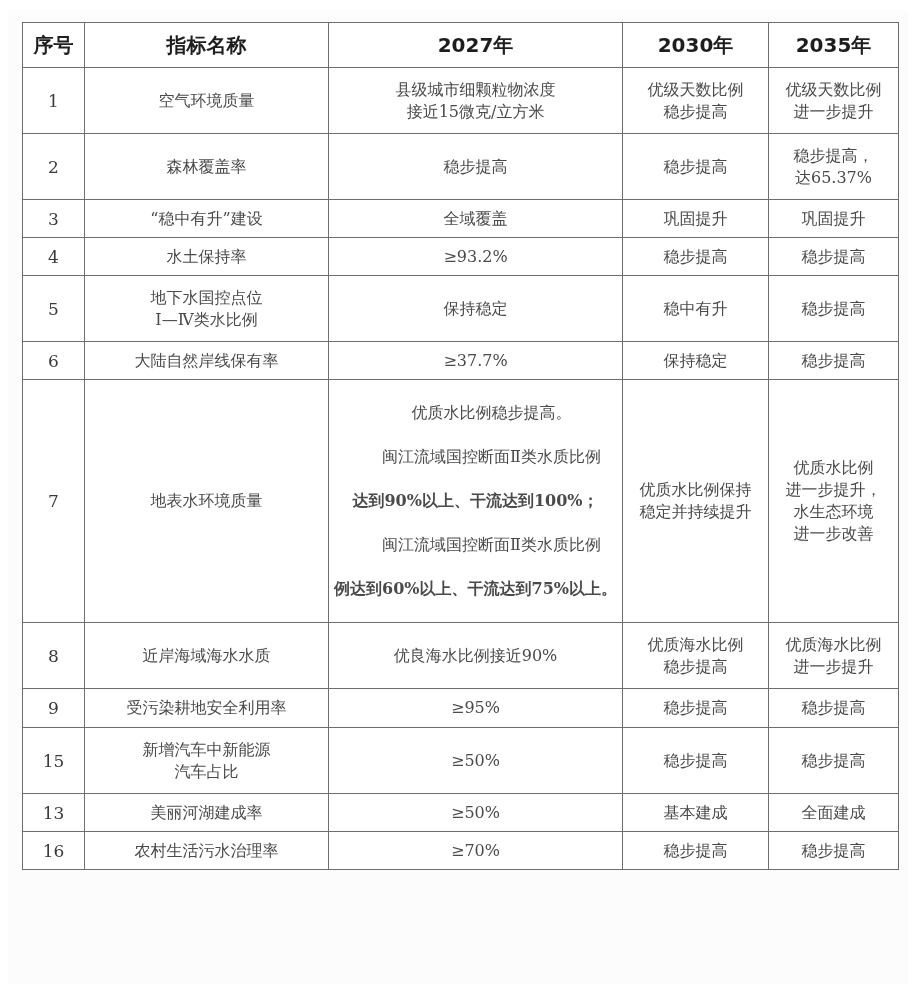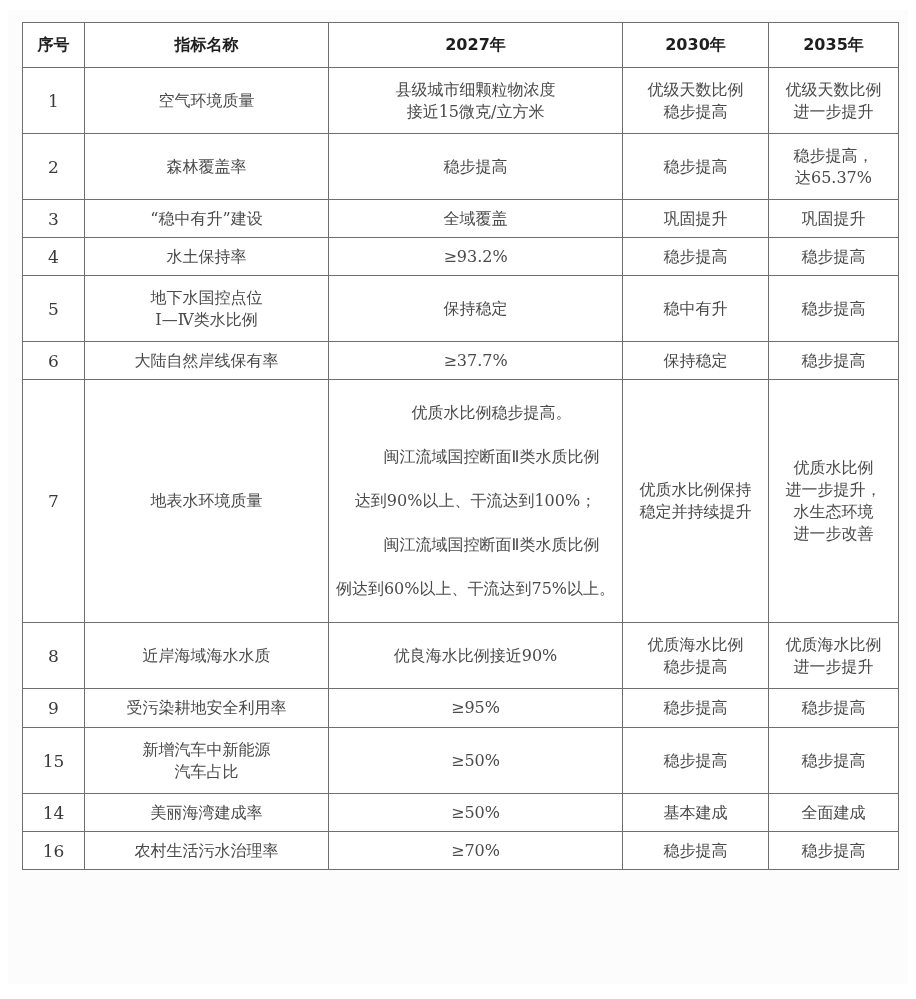--- a/index.html
+++ b/index.html
@@ -36,45 +36,45 @@
       border: 1.5px solid #6e6e6e;
       text-align: center;
       vertical-align: middle;
       padding: 0 4px;
       line-height: 22px;
       font-size: 16px;
     }
     table.indicators th {
       font-family: "DejaVu Sans", "Liberation Sans", sans-serif;
       font-weight: bold;
-      font-size: 16px;
+      font-size: 20px;
       color: #1e1e1e;
       height: 44px;
     }
     table.indicators td.num {
       font-size: 17px;
       color: #3a3a3a;
     }
     .multi {
       white-space: pre-line;
     }
     .left-block {
       text-align: left;
       white-space: pre-line;
       font-size: 15.5px;
       line-height: 22px;
       padding: 0 3px;
     }
     .indent {
       display: block;
       text-indent: 2em;
-      font-family: Liberation Serif, serif;
     }
     .plain {
       display: block;
+      font-weight: bold;
     }
   </style>
 </head>
 <body>
 
 <div class="page-shadow"></div>
 
 <table class="indicators">
   <colgroup>
     <col style="width:62px">
@@ -175,22 +175,22 @@
     </tr>
     <tr style="height:66px">
       <td class="num">15</td>
       <td class="multi">新增汽车中新能源
 汽车占比</td>
       <td class="multi">≥50%</td>
       <td class="multi">稳步提高</td>
       <td class="multi">稳步提高</td>
     </tr>
     <tr style="height:38px">
-      <td class="num">14</td>
-      <td class="multi">美丽海湾建成率</td>
+      <td class="num">13</td>
+      <td class="multi">美丽河湖建成率</td>
       <td class="multi">≥50%</td>
       <td class="multi">基本建成</td>
       <td class="multi">全面建成</td>
     </tr>
     <tr style="height:38px">
       <td class="num">16</td>
       <td class="multi">农村生活污水治理率</td>
       <td class="multi">≥70%</td>
       <td class="multi">稳步提高</td>
       <td class="multi">稳步提高</td>

